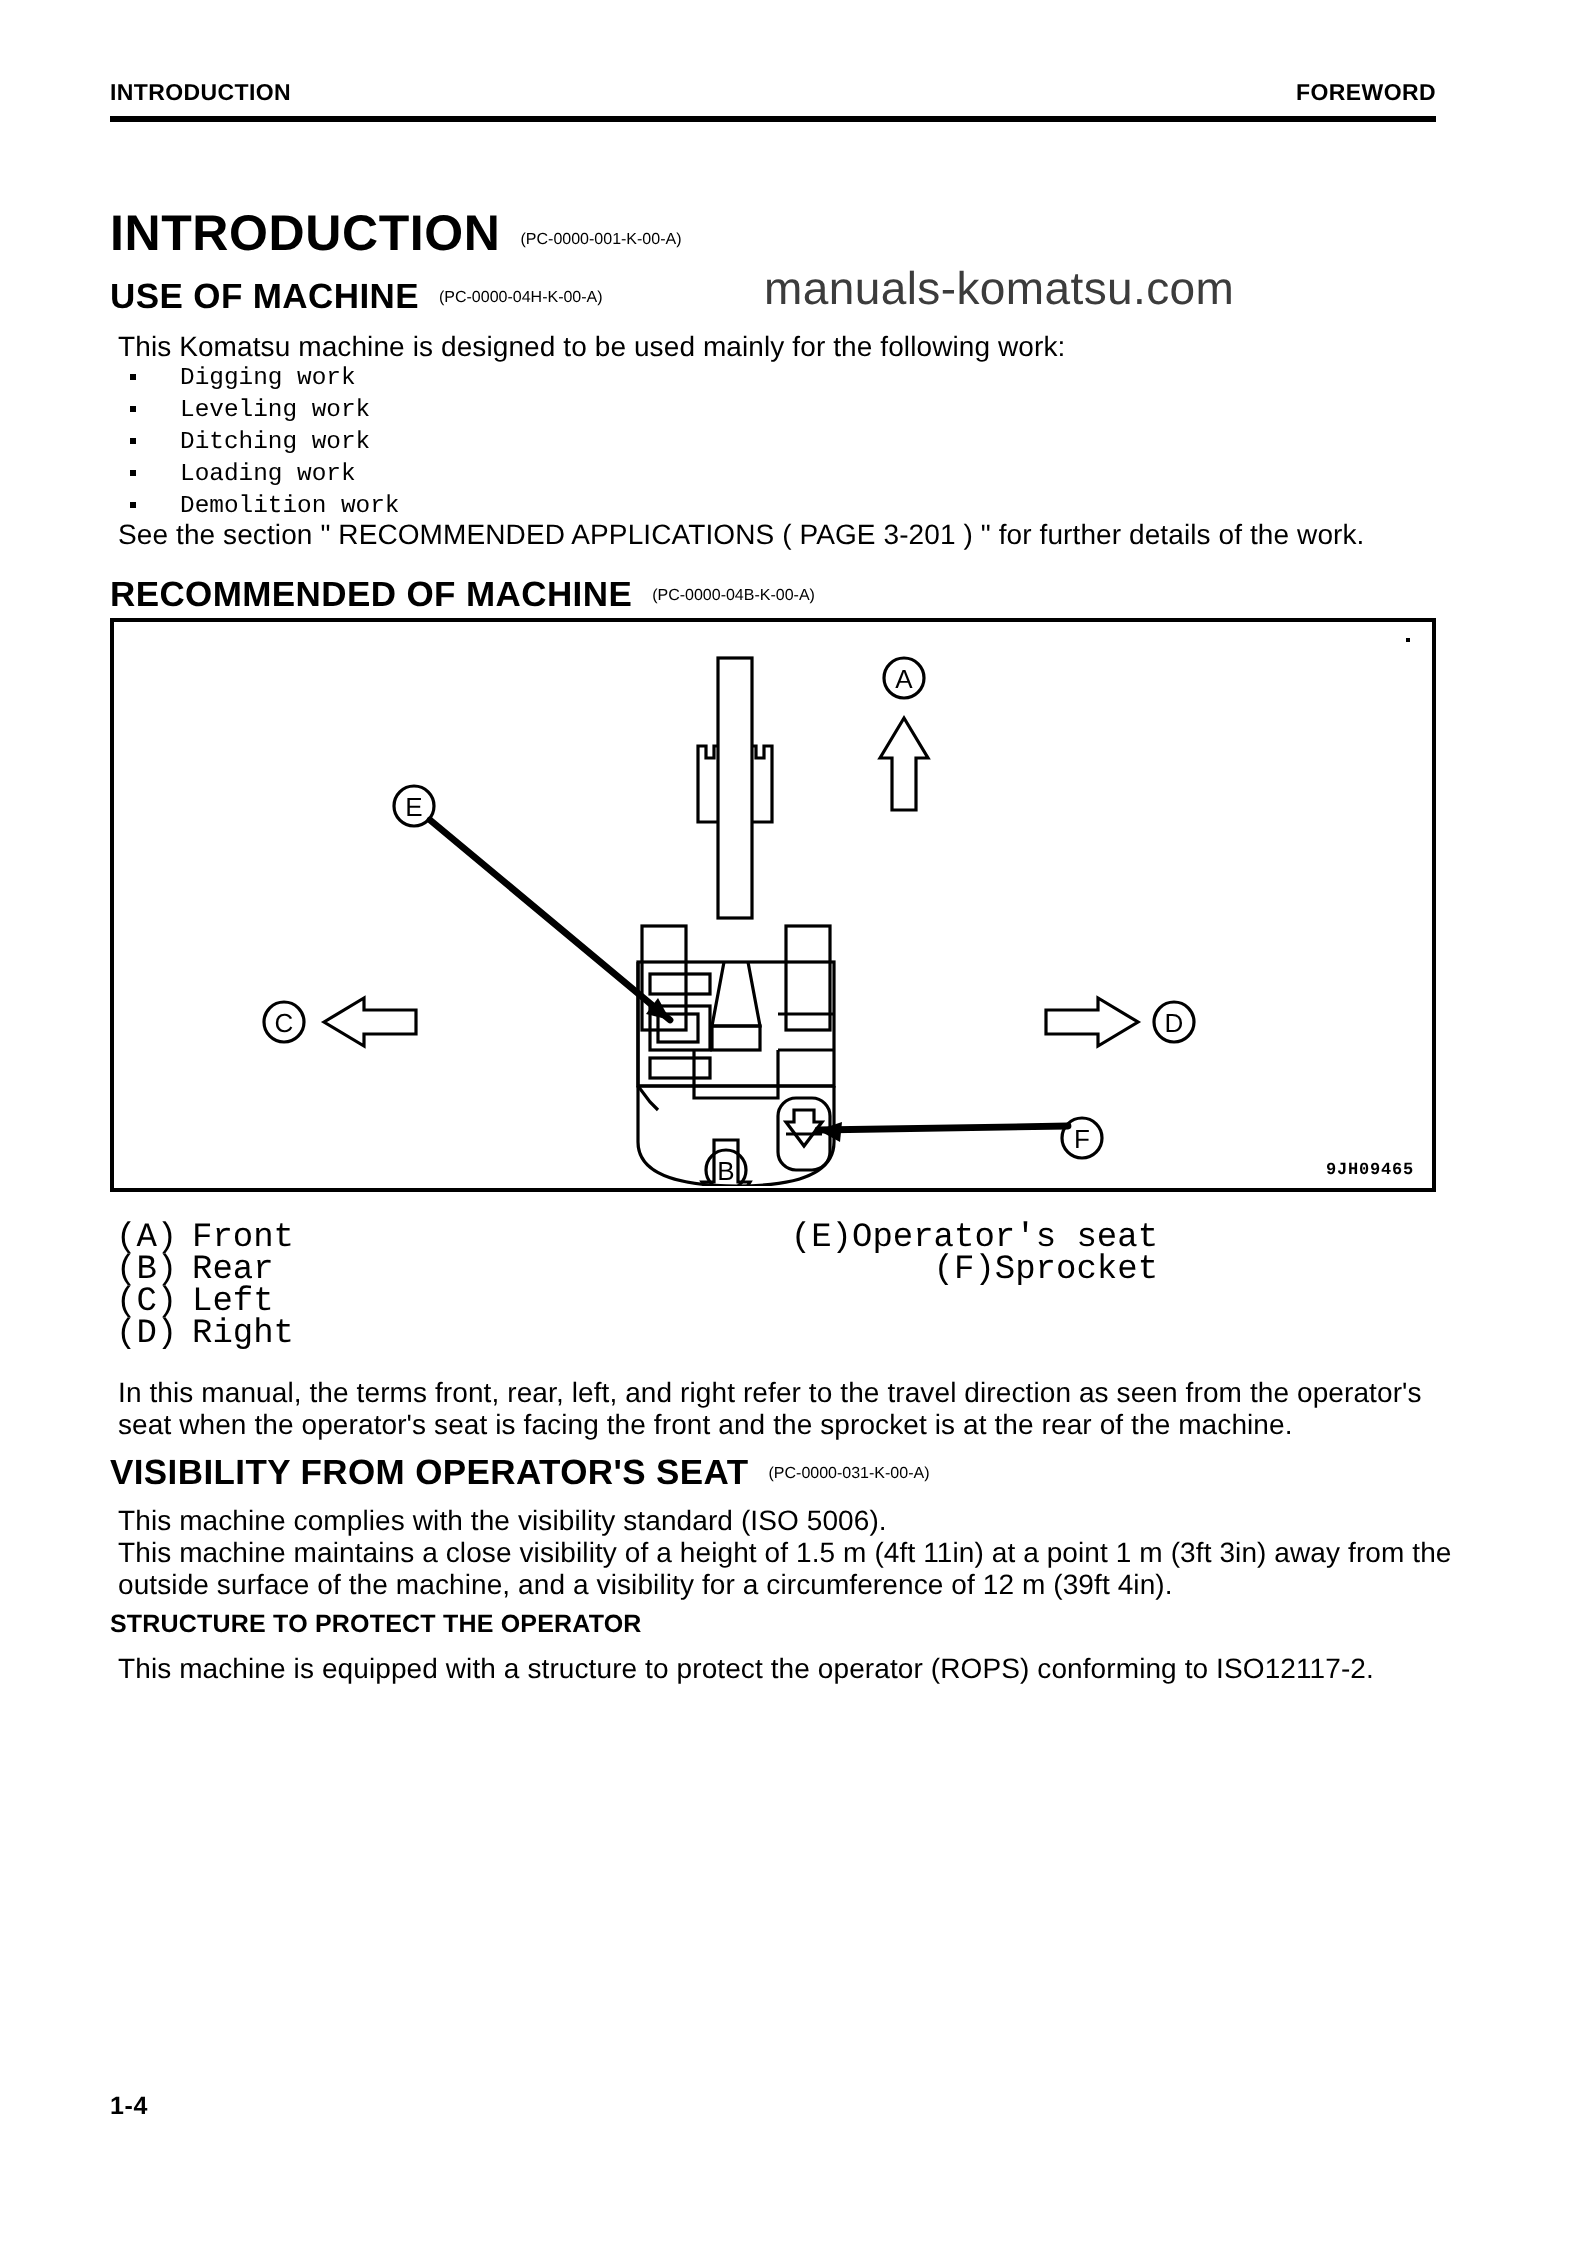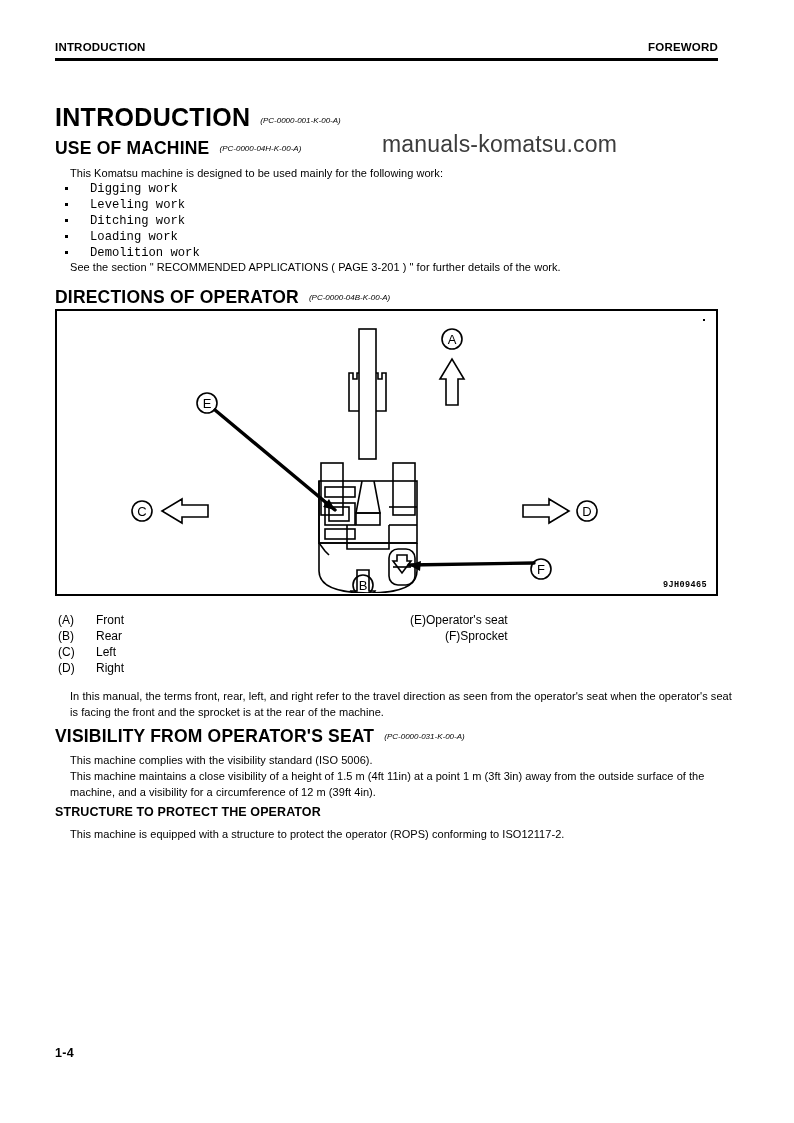--- a/index.html
+++ b/index.html
@@ -77,43 +77,42 @@
     left: 55px;
     top: 805px;
     font-size: 12.5px;
     font-weight: bold;
     letter-spacing: 0.1px;
     white-space: nowrap;
   }
   .code {
     font-size: 8px;
     font-weight: normal;
-    font-style: italic;
     letter-spacing: 0px;
     margin-left: 10px;
     position: relative;
     top: -3px;
   }
 
   
   .watermark {
     position: absolute;
     left: 382px;
     top: 131px;
     font-size: 23px;
     color: #3c3c3c;
     letter-spacing: 0.2px;
     white-space: nowrap;
   }
 
   
   .p {
     position: absolute;
-    left: 70px;
-    font-size: 11px;
+    left: 59px;
+    font-size: 14px;
     line-height: 16px;
     letter-spacing: 0.05px;
   }
   .p-intro   { top: 165px; width: 660px; }
   .p-see     { top: 259px; width: 680px; }
   .p-manual  { top: 688px; width: 665px; }
   .p-vis     { top: 752px; width: 670px; }
   .p-rops    { top: 826px; width: 670px; }
 
   .bullets {
@@ -171,22 +170,23 @@
   }
   .figure-svg {
     position: absolute;
     left: 0;
     top: 0;
   }
 
   
   .legend {
     position: absolute;
-    font-size: 12px;
+    font-size: 17px;
     line-height: 16px;
+    font-family: Liberation Mono, monospace;
   }
   .legend-col-1 { left: 58px; top: 612px; }
   .legend-col-2 { left: 388px; top: 612px; text-align: right; }
   .legend-row { height: 16px; white-space: nowrap; }
   .legend-key {
     display: inline-block;
     width: 38px;
   }
 
   
@@ -226,21 +226,21 @@
     <li><span class="dot"></span><span>Digging work</span></li>
     <li><span class="dot"></span><span>Leveling work</span></li>
     <li><span class="dot"></span><span>Ditching work</span></li>
     <li><span class="dot"></span><span>Loading work</span></li>
     <li><span class="dot"></span><span>Demolition work</span></li>
   </ul>
 
   <div class="p p-see">See the section " RECOMMENDED APPLICATIONS ( PAGE 3-201 ) " for further details of the work.</div>
 
   <div class="h2 h2-dir">
-    <span>DIRECTIONS OF OPERATOR</span><span class="code">(PC-0000-04B-K-00-A)</span>
+    <span>RECOMMENDED OF MACHINE</span><span class="code">(PC-0000-04B-K-00-A)</span>
   </div>
 
   <div class="figure-box">
     <div class="figure-dot"></div>
 
     <svg class="figure-svg" width="658" height="282" viewBox="0 0 658 282">
       <g fill="none" stroke="#000" stroke-width="1.6" stroke-linejoin="miter" stroke-linecap="butt">
 
         <rect x="302" y="18" width="17" height="130"></rect>
 

